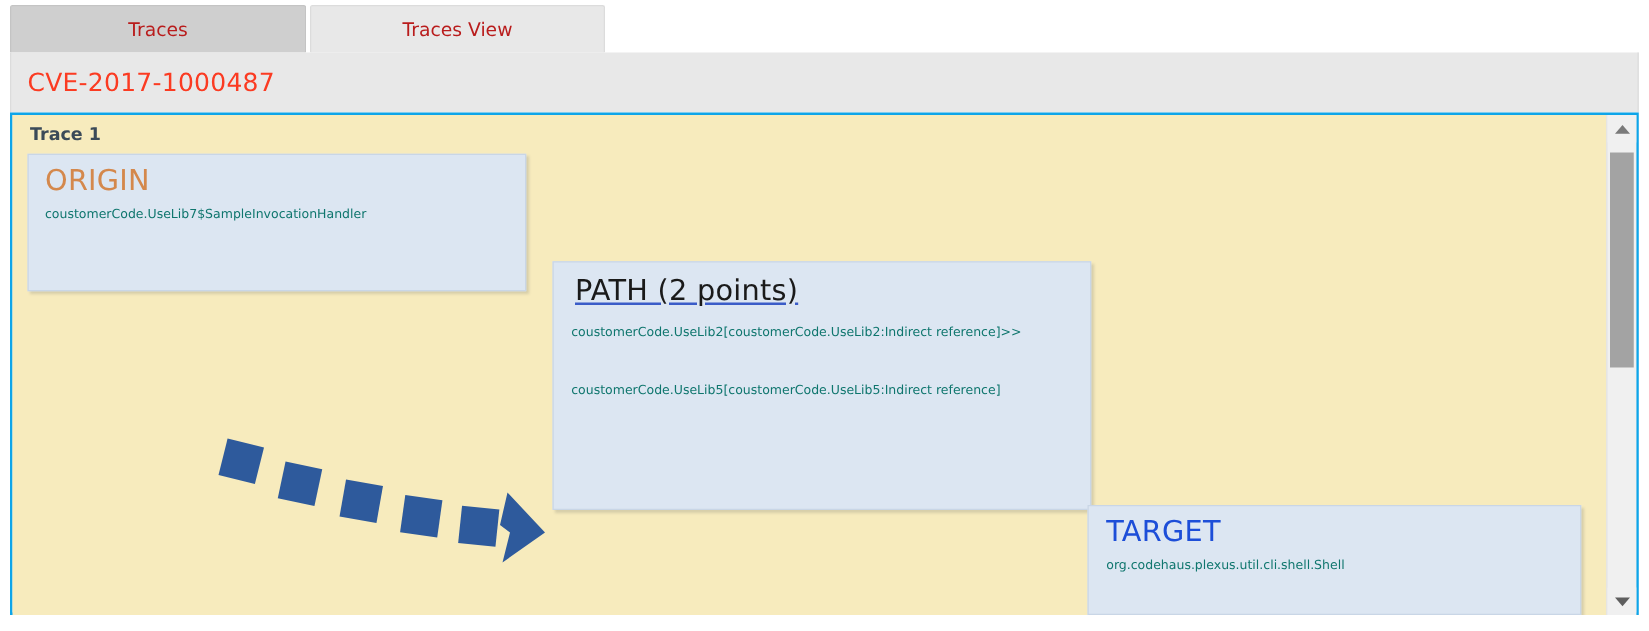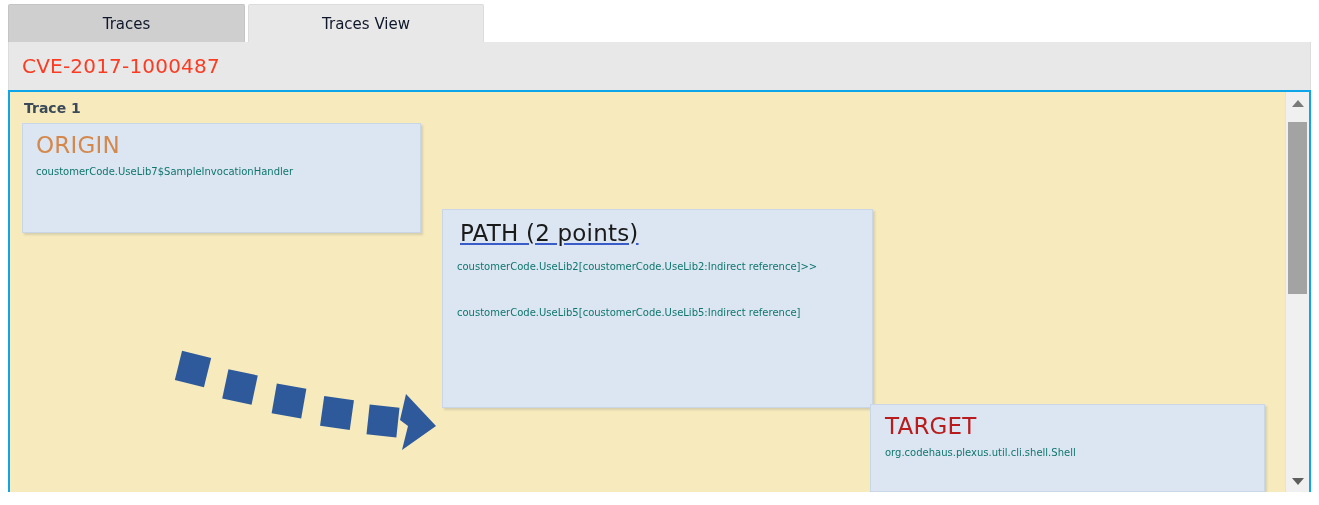--- a/index.html
+++ b/index.html
@@ -32,21 +32,21 @@
   }
   .tab {
     position: absolute;
     top: 4px;
     height: 38px;
     box-sizing: border-box;
     display: flex;
     align-items: center;
     justify-content: center;
     font-size: 15px;
-    color: #0f172a;
+    color: #b91c1c;
     border-top-left-radius: 2px;
     border-top-right-radius: 2px;
     cursor: pointer;
     user-select: none;
   }
   .tab.inactive {
     background: #cfcfcf;
     border: 1px solid #c4c4c4;
     border-bottom: none;
   }
@@ -122,21 +122,21 @@
     background: #dce6f2;
     border: 1px solid #c9d6e6;
     box-shadow: 2px 2px 2px rgba(120,120,110,0.25);
   }
   .node-head {
     font-size: 23px;
     line-height: 1.15;
     letter-spacing: 0.2px;
   }
   .node-head.origin { color: #d4884c; }
-  .node-head.target { color: #b91c1c; }
+  .node-head.target { color: #1d4ed8; }
   .node-head.path {
     color: #1a1a1a;
     font-size: 23px;
     text-decoration: underline;
     text-decoration-color: #3a5cc8;
     text-underline-offset: 2px;
   }
   .node-body {
     font-size: 10px;
     line-height: 1.45;

